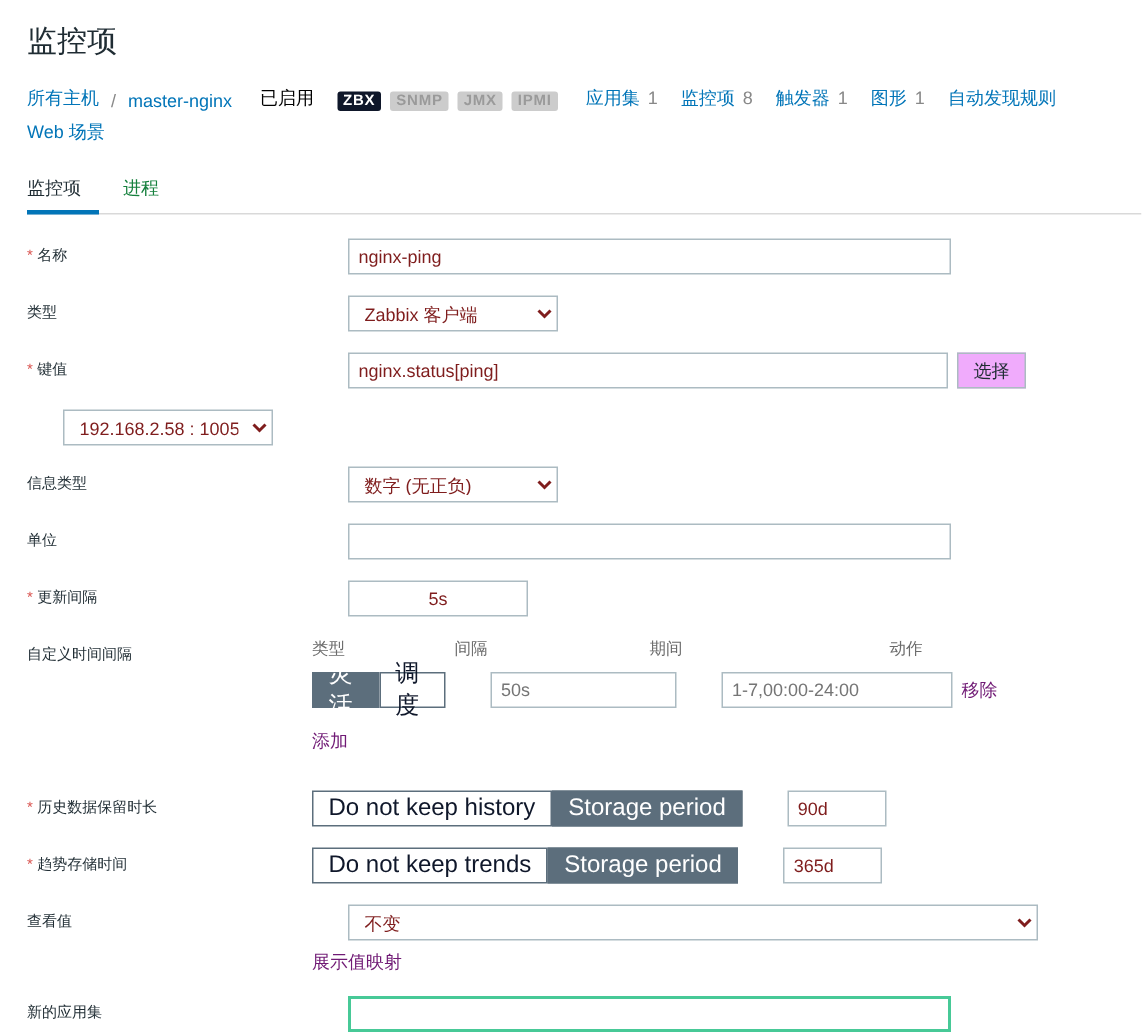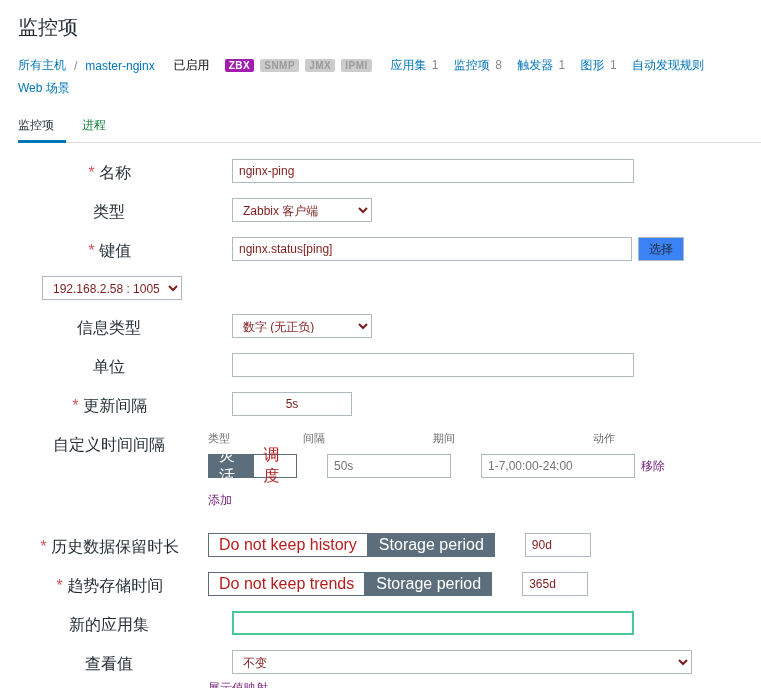--- a/index.html
+++ b/index.html
@@ -12,38 +12,38 @@
   }
   .page-title {
     font-size: 20px;
     font-weight: normal;
     color: #1f2c33;
     padding: 14px 0 10px 18px;
   }
   .breadcrumb-bar {
     padding: 6px 0 10px 18px;
     display: flex;
-    align-items: center;
+    align-items: flex-end;
     flex-wrap: wrap;
     gap: 6px;
     font-size: 12px;
   }
   .breadcrumb-bar a { color: #0275b8; text-decoration: none; }
   .breadcrumb-bar .sep { color: #888; margin: 0 2px; }
   .status-enabled { color: #000000; }
   .badge {
     display: inline-block;
     padding: 1px 4px;
     font-size: 10px;
     font-weight: bold;
     border-radius: 2px;
     color: #fff;
     letter-spacing: 0.5px;
   }
-  .badge-green { background: #a21caf; }
+  .badge-green { background: #0f172a; }
   .badge-grey { background: #ccc; color: #9a9a9a; }
   .count { color: #888; margin-left: 2px; }
   .tabs {
     display: flex;
     border-bottom: 1px solid #d9d9d9;
     margin: 0 0 0 18px;
     padding-top: 4px;
   }
   .tab {
     padding: 6px 12px 6px 0;
@@ -58,26 +58,25 @@
     margin-bottom: -1px;
   }
   form { padding: 16px 18px; }
   .form-row {
     display: flex;
     align-items: flex-start;
     margin-bottom: 14px;
   }
   .form-label {
     width: 190px;
-    text-align: center;
+    text-align: left;
     padding-right: 8px;
     padding-top: 4px;
     color: #1f2c33;
-    font-size: 16px;
-    font-family: Liberation Mono, monospace;
+    font-size: 10px;
   }
   .form-label .req { color: #d9534f; margin-right: 3px; }
   .form-field {
     flex: 1;
     display: flex;
     align-items: center;
     gap: 6px;
     flex-wrap: wrap;
   }
   input[type=text], select {
@@ -88,21 +87,21 @@
     background: #fff;
     color: #7f1d1d;
     margin-left: 24px;
   }
   .wfull { width: 402px; }
   .wmed { width: 140px; }
   .wsmall { width: 120px; text-align: center; }
   .wxsmall { width: 66px; }
   .btn {
     border: 1px solid #acbbc2;
-    background: #3b82f6;
+    background: #f0abfc;
     padding: 3px 10px;
     font-size: 12px;
     cursor: pointer;
     color: #1f2c33;
     height: 24px;
   }
   .interval-table {
     display: flex;
     flex-direction: column;
     gap: 8px;
@@ -122,21 +121,21 @@
   .segbtn .seg {
     border: 1px solid #5c6e7c;
     padding: 3px 10px;
     font-size: 16px;
     cursor: pointer;
     height: 24px;
     display: flex;
     align-items: center;
   }
   .segbtn .seg.active { background: #5c6e7c; color: #fff; }
-  .segbtn .seg.inactive { background: #fff; color: #b91c1c; }
+  .segbtn .seg.inactive { background: #fff; color: #0f172a; }
   .link-action { color: #701a75; cursor: pointer; font-size: 12px; }
   .link-add { margin-top: 6px; }
   .multiselect {
     border: 1px solid #acbbc2;
     width: 260px;
     height: 130px;
     overflow-y: auto;
     font-size: 12px;
   }
   .multiselect .opt { padding: 2px 6px; cursor: pointer; }
@@ -289,37 +288,37 @@
     <div class="form-field">
       <div class="segbtn">
         <div class="seg inactive">Do not keep trends</div>
         <div class="seg active">Storage period</div>
       </div>
       <input type="text" class="wxsmall" value="365d" style="">
     </div>
   </div>
 
   <div class="form-row">
-    <div class="form-label">新的应用集</div>
-    <div class="form-field">
-      <input type="text" class="newapp-input" value="" style="">
-    </div>
-  </div>
-
-  <div class="form-row">
     <div class="form-label">查看值</div>
     <div class="form-field">
       <select style="width:460px">
         <option>不变</option>
       </select>
       <span class="link-action">展示值映射</span>
     </div>
   </div>
 
   <div class="form-row">
+    <div class="form-label">新的应用集</div>
+    <div class="form-field">
+      <input type="text" class="newapp-input" value="" style="">
+    </div>
+  </div>
+
+  <div class="form-row">
     <div class="form-label">应用集</div>
     <div class="form-field">
       <div class="multiselect">
         <div class="opt">-无-</div>
 
       </div>
     </div>
   </div>
 
 </form>

